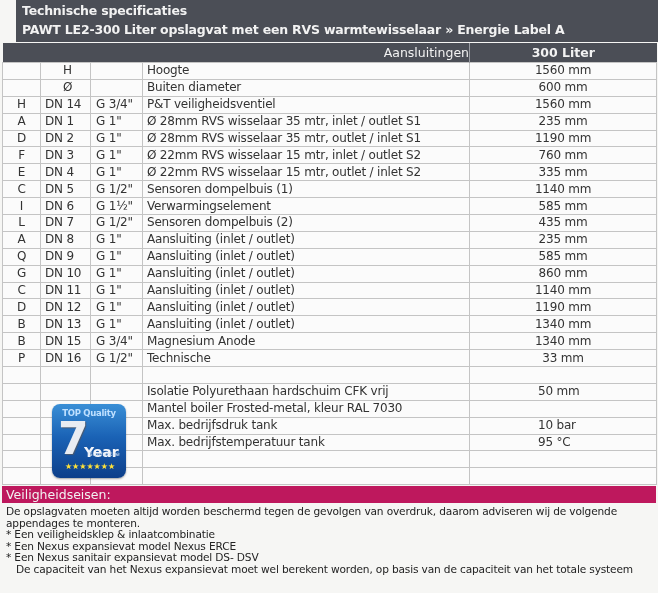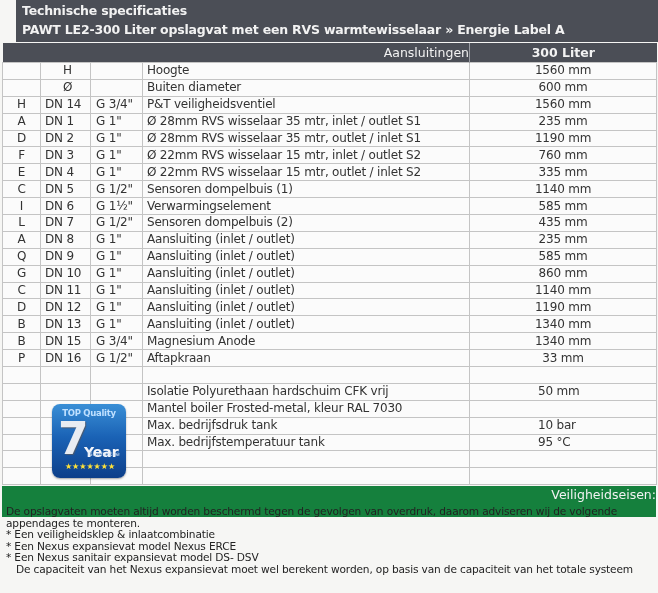--- a/index.html
+++ b/index.html
@@ -17,21 +17,21 @@
   td.c-g { padding-left:5px !important; }
   td.c-desc { padding-left:4px !important; }
   td.c-val { text-align:center; }
   .badge { position:absolute; left:52px; top:404px; width:74px; height:74px; border-radius:8px;
            background:linear-gradient(#3a8fd6 0%, #1a62b5 45%, #0d3f8a 100%); box-shadow:0 1px 2px rgba(0,0,0,0.35); color:#fff; text-align:center; overflow:hidden; }
   .badge .top { font-size:8.5px; font-weight:bold; color:#bfe0ff; margin-top:4px; letter-spacing:-0.3px; }
   .badge .seven { position:absolute; left:6px; top:10px; font-size:44px; font-weight:bold; color:#e8ecf2; font-family:"DejaVu Sans", sans-serif; line-height:50px; text-shadow:1px 1px 1px #4a5a70; }
   .badge .year { position:absolute; left:32px; top:40px; font-size:14px; font-weight:bold; color:#f4f6fa; }
   .badge .guar { position:absolute; left:36px; top:46px; font-size:6px; color:#d8e6f6; }
   .badge .stars { position:absolute; left:4px; top:58px; width:68px; font-size:8px; color:#ffe23a; letter-spacing:0px; }
-  .safety-head { position:absolute; left:2px; top:486px; width:654px; height:31px; background:#15803d; color:#f2f2f2; font-size:12.5px; line-height:17px; padding-left:4px; box-sizing:border-box;text-align:right; }
+  .safety-head { position:absolute; left:2px; top:486px; width:654px; height:17px; background:#be185d; color:#f2f2f2; font-size:12.5px; line-height:17px; padding-left:4px; box-sizing:border-box; }
   .safety-body { position:absolute; left:6px; top:506px; width:650px; font-size:10.6px; line-height:11.6px; color:#222; letter-spacing:-0.15px; }
   .safety-body div { white-space:nowrap; }
   .safety-body .indent { padding-left:10px; }
 </style>
 </head>
 <body>
 
 <div class="title-block">
   <div class="title-line1">Technische specificaties</div>
   <div class="title-line2">PAWT LE2-300 Liter opslagvat met een RVS warmtewisselaar » Energie Label A</div>
@@ -168,21 +168,21 @@
         <td class="c-letter">B</td>
         <td class="c-dn">DN 15</td>
         <td class="c-g">G 3/4"</td>
         <td class="c-desc">Magnesium Anode</td>
         <td class="c-val">1340 mm</td>
       </tr>
       <tr>
         <td class="c-letter">P</td>
         <td class="c-dn">DN 16</td>
         <td class="c-g">G 1/2"</td>
-        <td class="c-desc">Aftapkraan</td>
+        <td class="c-desc">Technische</td>
         <td class="c-val">33 mm</td>
       </tr>
       <tr>
         <td class="c-letter"></td>
         <td class="c-dn"></td>
         <td class="c-g"></td>
         <td class="c-desc"></td>
         <td class="c-val"></td>
       </tr>
       <tr>

